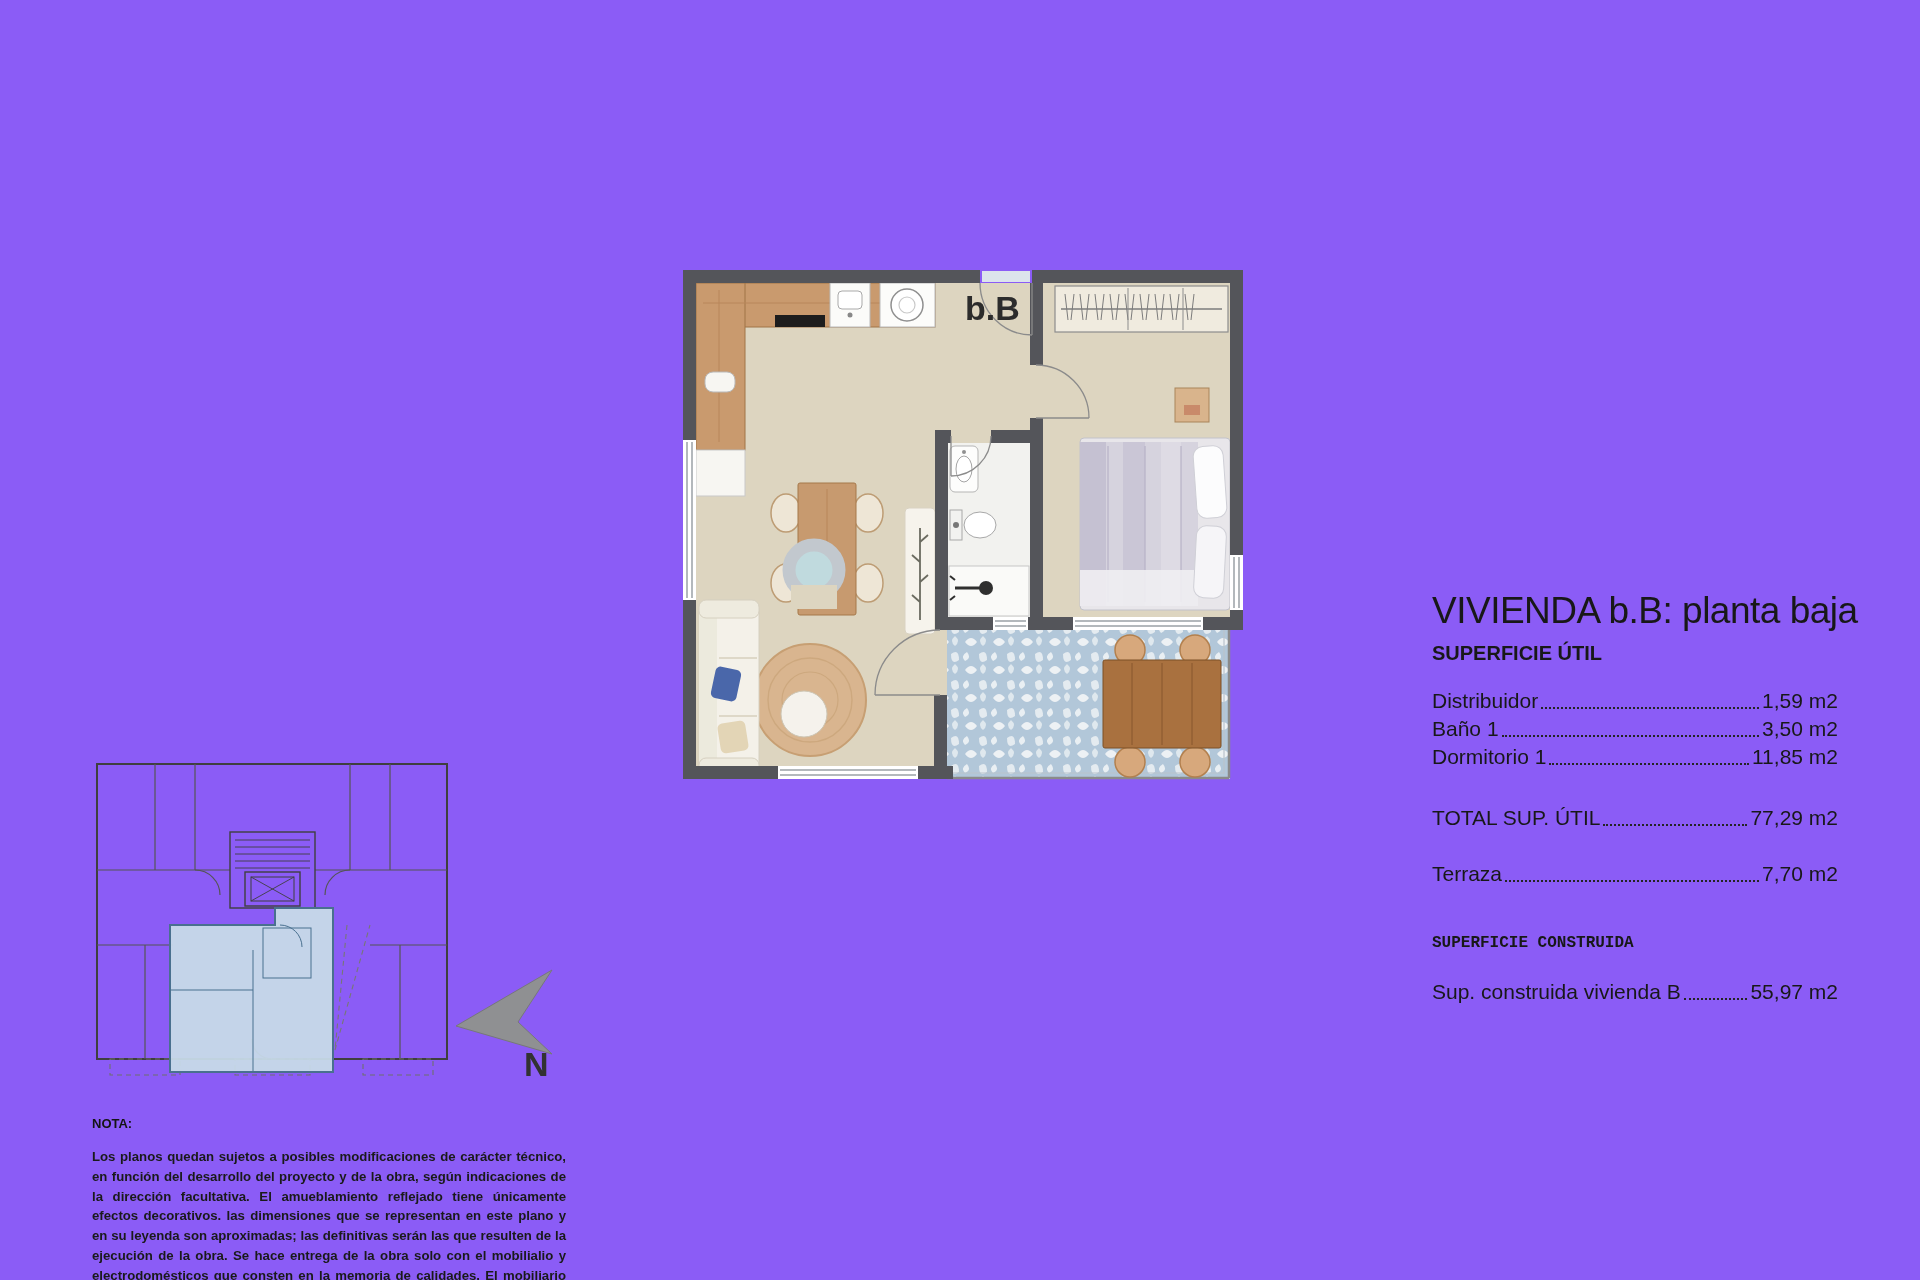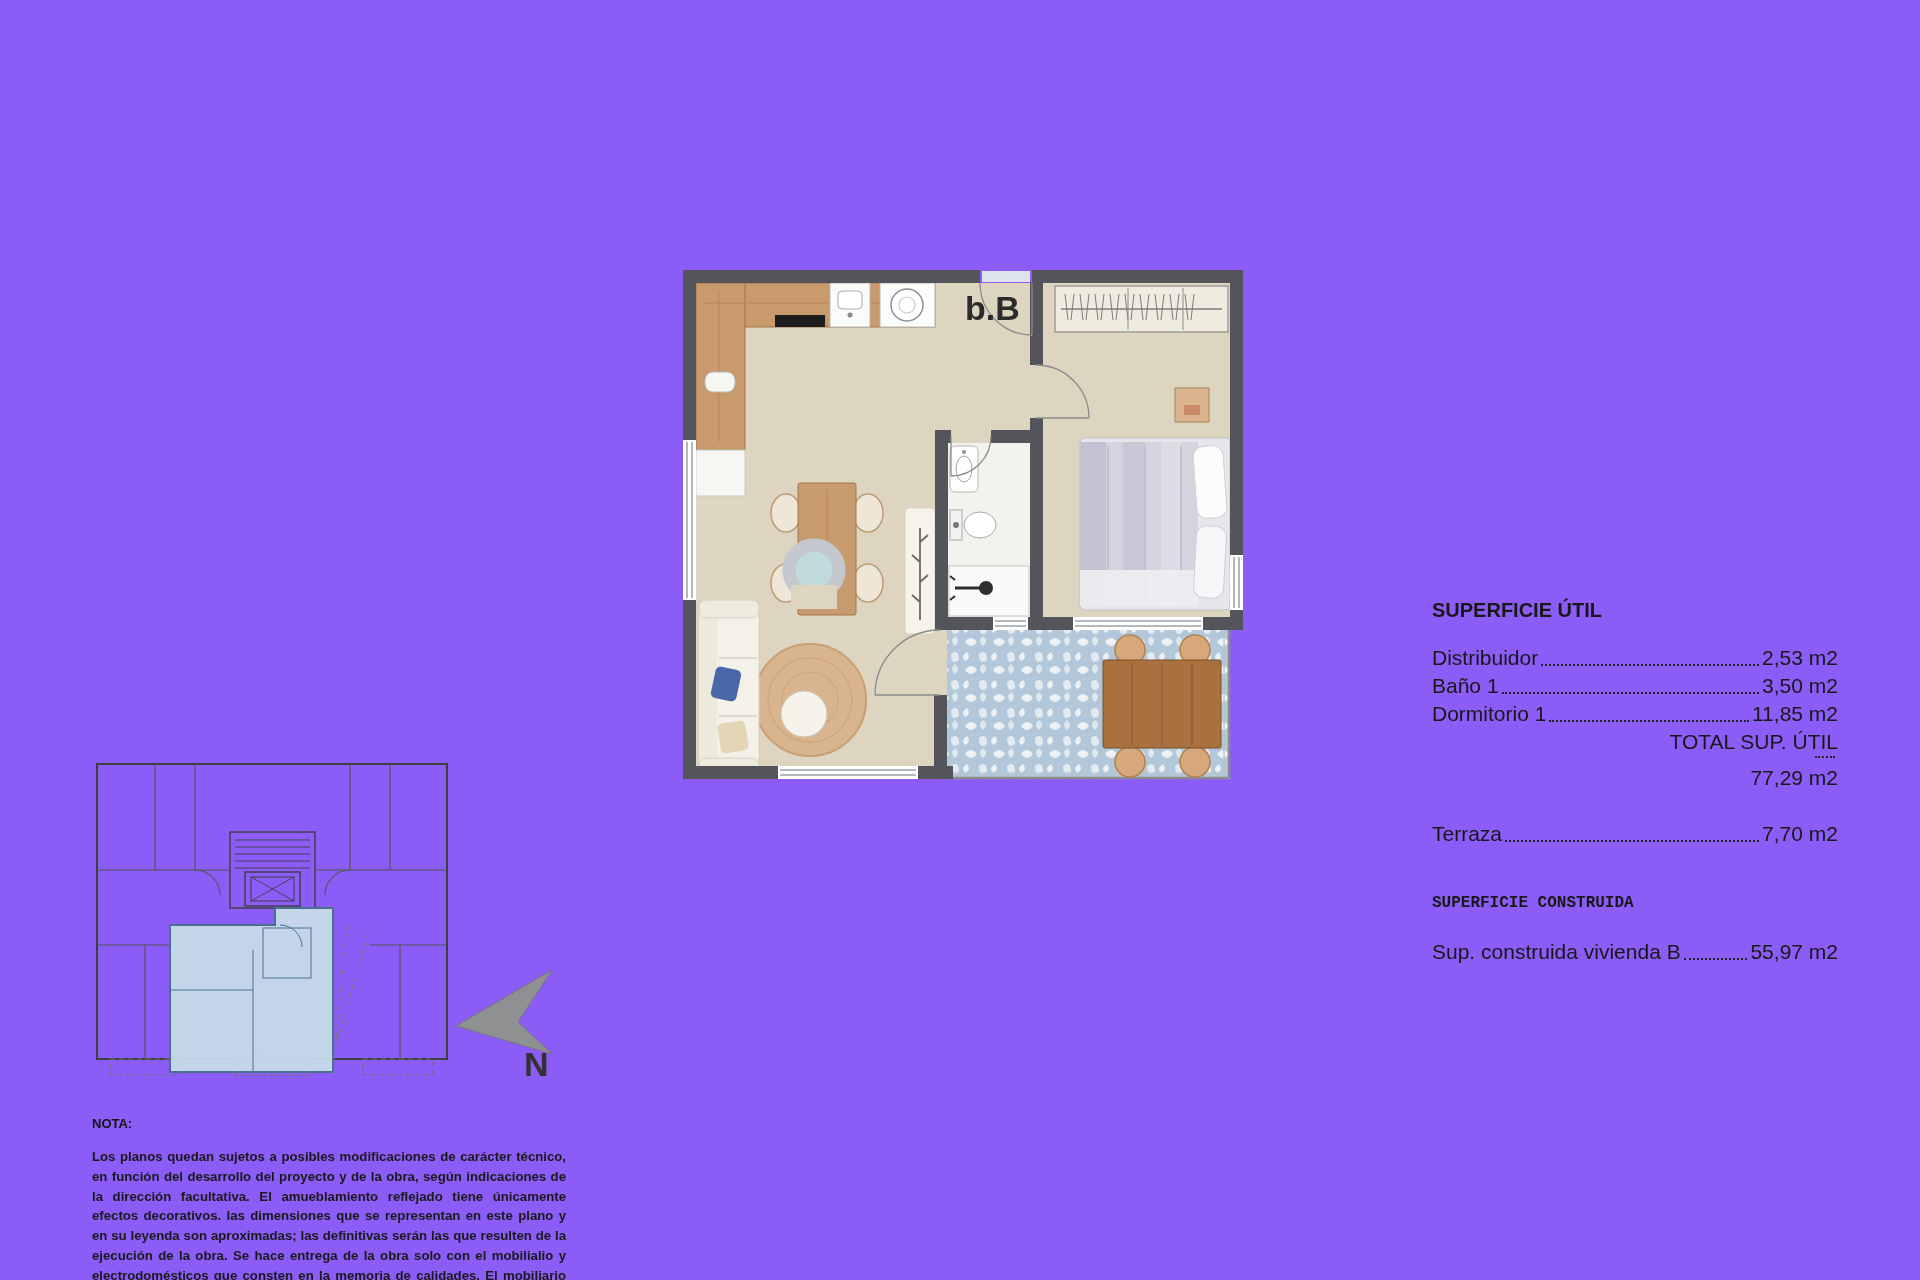--- a/index.html
+++ b/index.html
@@ -9,21 +9,21 @@
   .plan-svg{position:absolute;left:683px;top:270px;width:560px;height:522px;}
   .keyplan-svg{position:absolute;left:85px;top:750px;width:375px;height:340px;}
   .north-svg{position:absolute;left:452px;top:962px;width:130px;height:120px;}
 
   .panel{position:absolute;left:1432px;top:590px;width:406px;}
   .panel-title{font-size:37px;line-height:1.15;color:#181818;letter-spacing:-0.5px;white-space:nowrap;}
   .panel-sub{font-size:20px;font-weight:bold;margin-top:9px;color:#181818;}
   .rows{margin-top:22px;}
   .row{display:flex;align-items:flex-end;font-size:21px;line-height:28px;color:#181818;}
   .row .dots{flex:1;border-bottom:2.4px dotted #242424;margin:0 3px 6px 3px;min-width:20px;}
-  .row.total{flex-direction:column;}
+  .row.total{margin-top:33px;}
   .row.terrace{margin-top:28px;}
   .panel-sub2{font-size:16px;font-weight:bold;margin-top:46px;color:#181818;font-family:Liberation Mono, monospace;}
   .row.built{margin-top:26px;}
 
   .note{position:absolute;left:92px;top:1116px;width:474px;}
   .note-heading{font-size:13px;font-weight:bold;color:#141414;}
   .note-body{margin-top:16px;font-size:13.2px;font-weight:bold;line-height:1.5;
              text-align:justify;color:#1a1a1a;}
 </style>
 </head>
@@ -259,27 +259,28 @@
       </g>
     </g>
   </svg>
 
   <svg class="north-svg" viewBox="0 0 130 120">
     <polygon points="4,64 100,8 66,60 100,92" fill="#8f9092" stroke="#77787a" stroke-width="1"></polygon>
     <text x="72" y="114" font-size="34" font-weight="bold" fill="#323232">N</text>
   </svg>
 
   <div class="panel">
+    <div class="panel-title">VIVIENDA b.B: planta baja</div>
     <div class="panel-sub">SUPERFICIE ÚTIL</div>
 
     <div class="rows">
       <div class="row">
         <span>Distribuidor</span>
         <span class="dots"></span>
-        <span>2,53 m2</span>
+        <span>1,59 m2</span>
       </div>
       <div class="row">
         <span>Baño 1</span>
         <span class="dots"></span>
         <span>3,50 m2</span>
       </div>
       <div class="row">
         <span>Dormitorio 1</span>
         <span class="dots"></span>
         <span>11,85 m2</span>

